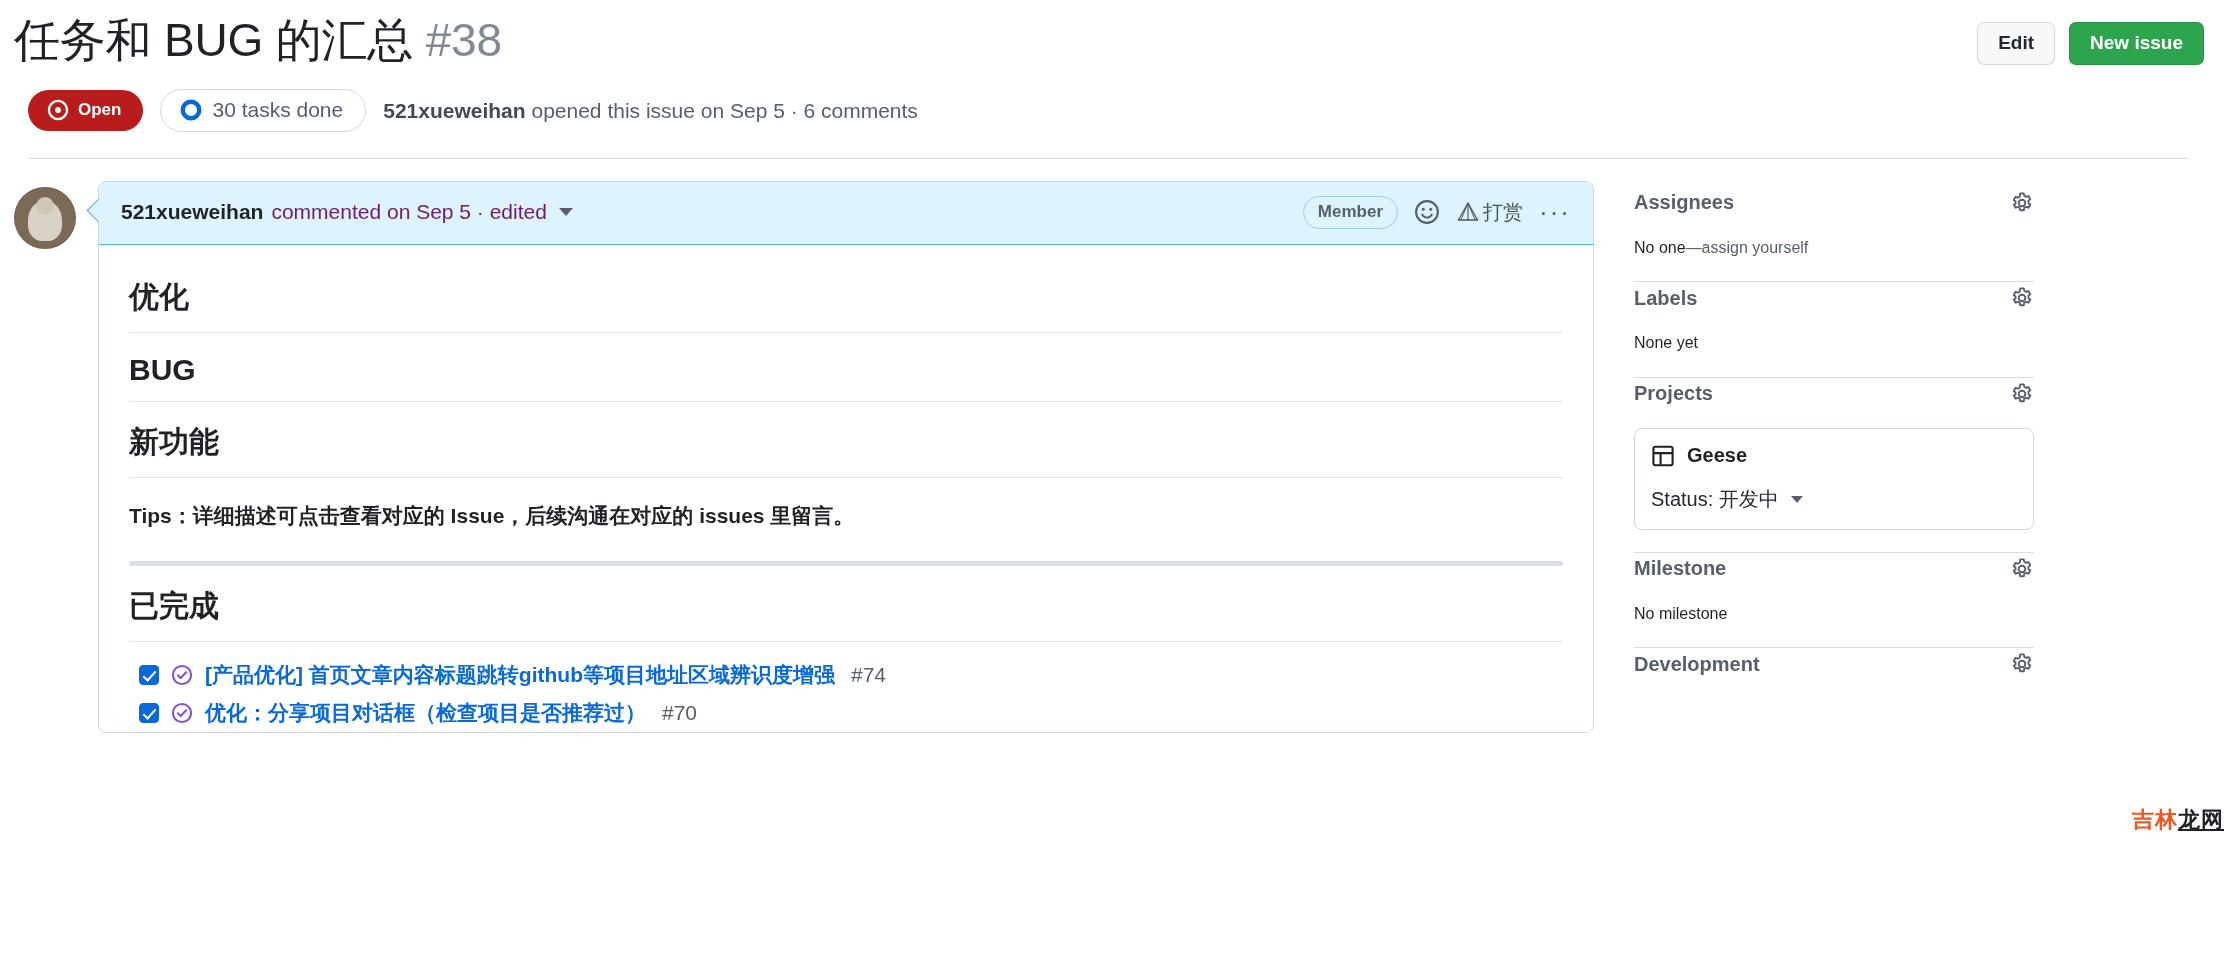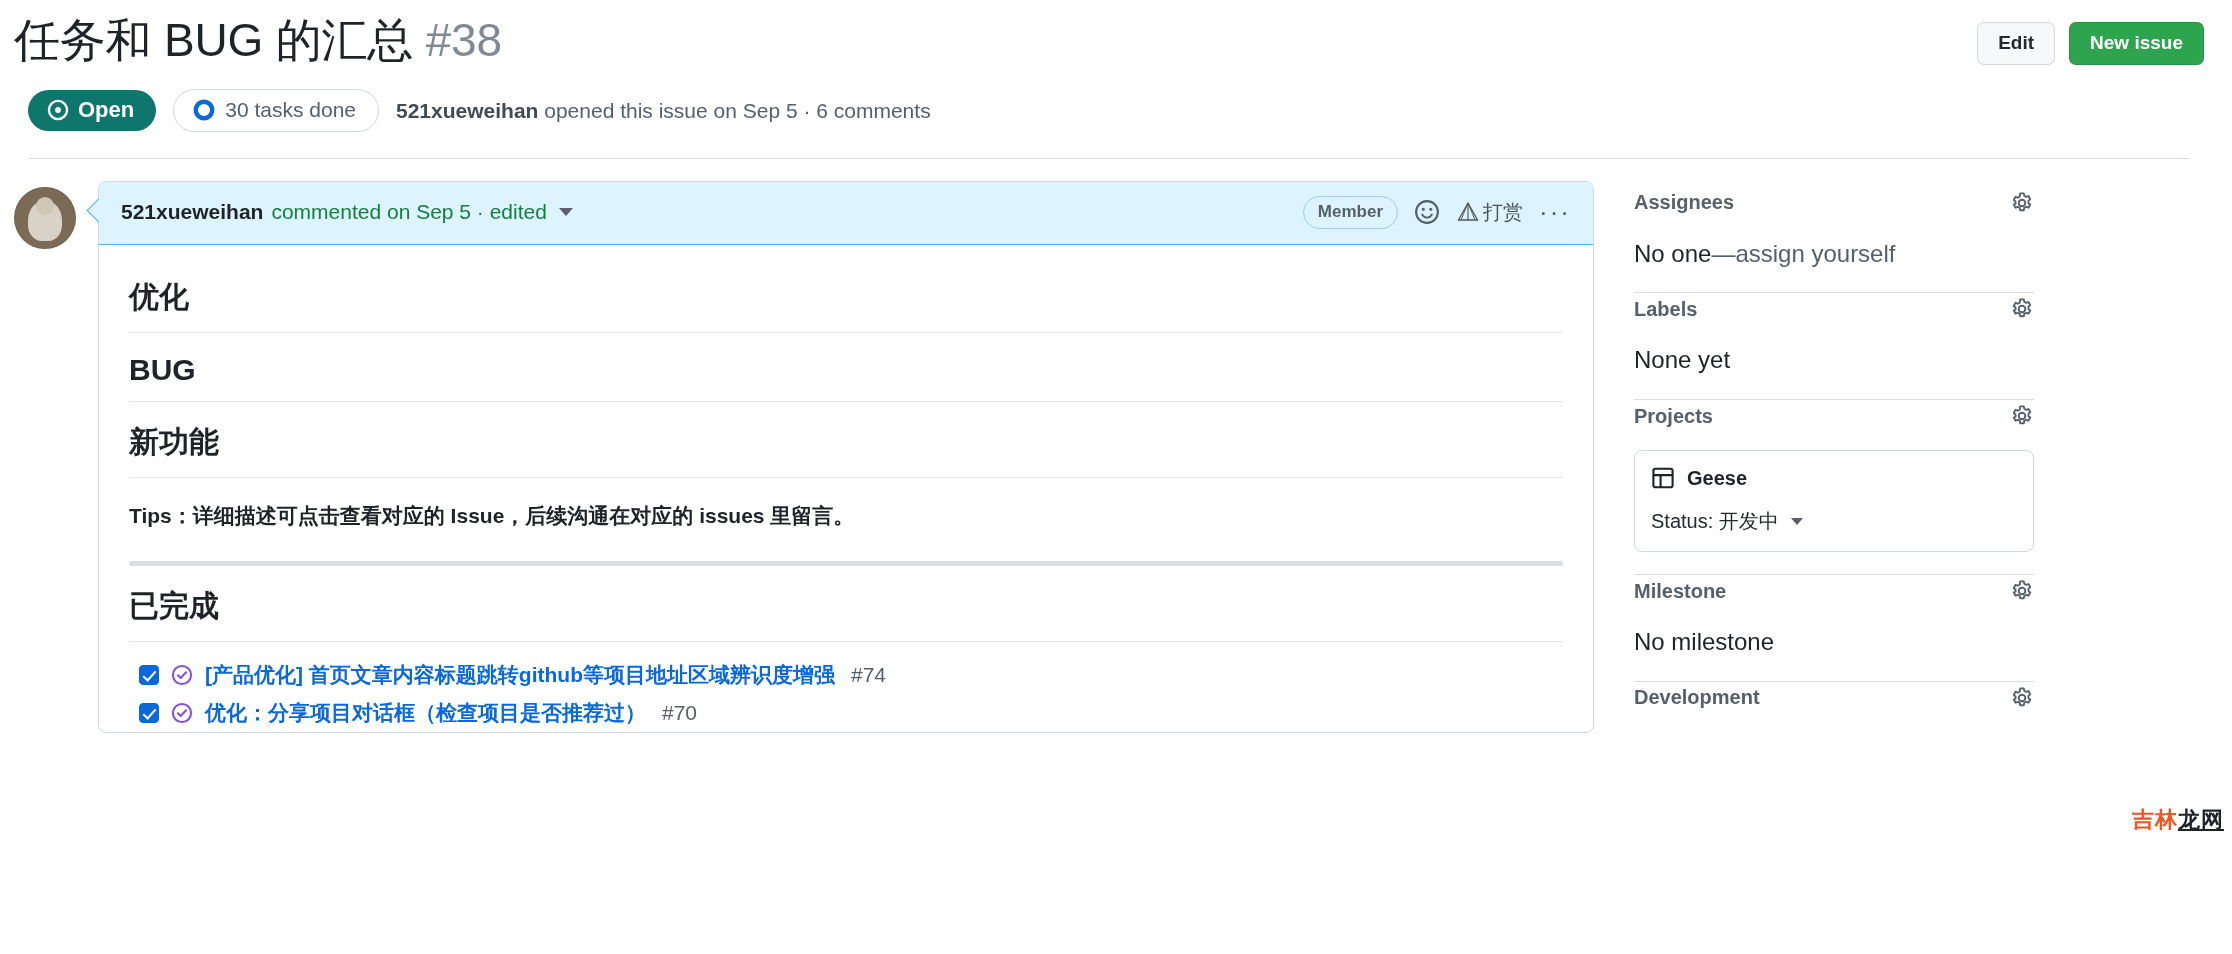--- a/index.html
+++ b/index.html
@@ -34,22 +34,22 @@
   .btn-new {
     background: #2da44e; color: #ffffff; border: 1px solid rgba(27,31,36,0.15);
   }
 
   .meta-row {
     display: flex; align-items: center; gap: 17px;
     padding: 22px 0 0 14px;
   }
   .state-badge {
     display: inline-flex; align-items: center; gap: 9px;
-    background: #0f766e; color: #fff; border-radius: 2em;
-    font-size: 22px; font-weight: 600; padding: 9px 22px 10px 19px;
+    background: #b91c1c; color: #fff; border-radius: 2em;
+    font-size: 17px; font-weight: 600; padding: 9px 22px 10px 19px;
     line-height: 1;
   }
   .tasks-pill {
     display: inline-flex; align-items: center; gap: 10px;
     border: 1px solid #d0d7de; border-radius: 2em;
     padding: 9px 22px 10px 19px; font-size: 21px; color: #57606a;
     line-height: 1; background: #fff;
   }
   .meta-text { font-size: 21px; color: #57606a; line-height: 1.2; }
   .meta-text b { color: #424a53; font-weight: 600; }
@@ -91,21 +91,21 @@
     border-left: 1px solid #54aeff; border-bottom: 1px solid #54aeff;
     transform: rotate(45deg);
   }
   .comment-head {
     background: #ddf4ff; border-bottom: 1px solid #54aeff;
     border-radius: 7px 7px 0 0;
     display: flex; align-items: center;
     padding: 14px 22px 15px 22px;
   }
   .comment-author { font-size: 21px; font-weight: 600; color: #1f2328; }
-  .comment-sub { font-size: 21px; color: #15803d; margin-left: 8px; }
+  .comment-sub { font-size: 21px; color: #701a75; margin-left: 8px; }
   .caret-down {
     display: inline-block; margin-left: 12px;
     border-left: 7px solid transparent; border-right: 7px solid transparent;
     border-top: 8px solid #57606a; vertical-align: middle;
   }
   .head-right { margin-left: auto; display: flex; align-items: center; gap: 16px; }
   .member-badge {
     border: 1px solid #9ec9ee; border-radius: 2em;
     padding: 5px 14px 6px; font-size: 17px; font-weight: 600; color: #57606a;
   }
@@ -138,21 +138,21 @@
 
   
   .sidebar { width: 400px; margin-left: 40px; padding-top: 6px; }
   .side-sec { padding: 4px 0 22px 0; border-bottom: 1px solid #d8dee4; }
   .side-sec.last { border-bottom: none; }
   .side-head {
     display: flex; align-items: center;
     font-size: 20px; font-weight: 600; color: #57606a; margin-bottom: 22px;
   }
   .side-head .gear { margin-left: auto; color: #57606a; display: inline-flex; }
-  .side-val { font-size: 24px; color: #1f2328; line-height: 1.4; }
+  .side-val { font-size: 16px; color: #1f2328; line-height: 1.4; }
   .side-val .muted-link { color: #57606a; }
   .proj-card {
     border: 1px solid #d0d7de; border-radius: 8px;
     padding: 15px 16px 16px 16px;
   }
   .proj-name { display: flex; align-items: center; gap: 12px; font-size: 20px; font-weight: 600; color: #1f2328; }
   .proj-status { display: flex; align-items: center; gap: 12px; font-size: 20px; color: #24292f; margin-top: 18px; }
   .proj-caret {
     display: inline-block;
     border-left: 6px solid transparent; border-right: 6px solid transparent;

